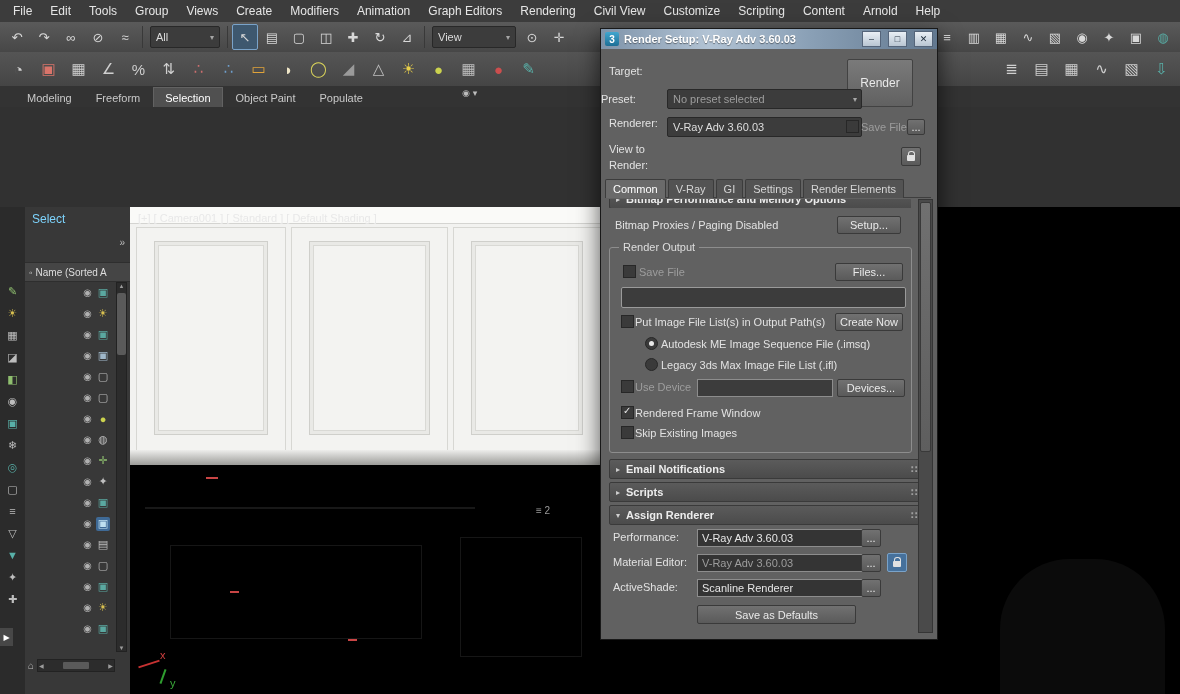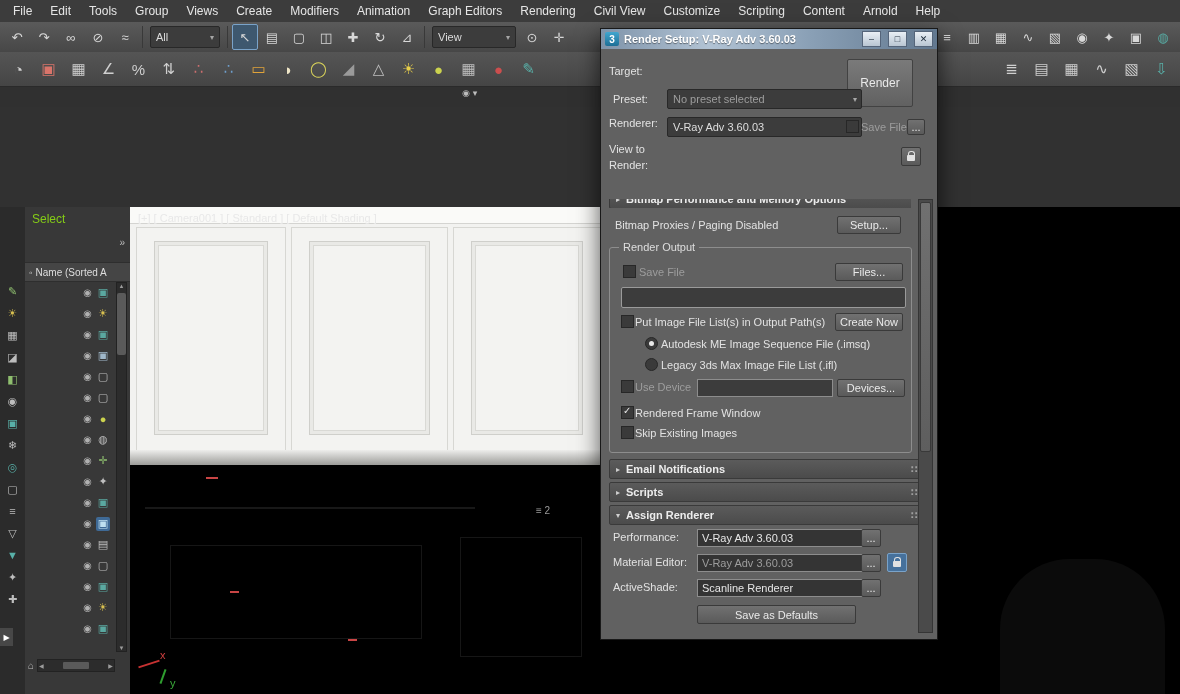--- a/index.html
+++ b/index.html
@@ -36,21 +36,21 @@
   .ribbon-panel{position:absolute;left:0;right:0;top:107px;height:100px;background:#313131;
                 border-bottom:1px solid #1e1e1e}
   
   .explorer-strip{position:absolute;left:0;top:207px;width:25px;bottom:0;background:#2b2b2b;
                   border-right:1px solid #202020;padding-top:75px;display:flex;flex-direction:column;align-items:center;gap:4px}
   .stool{width:20px;height:18px;display:flex;align-items:center;justify-content:center;font-size:11px;cursor:default}
   .popout{position:absolute;left:0;bottom:48px;width:13px;height:18px;background:#474747;color:#fff;
           font-size:8px;display:flex;align-items:center;justify-content:center}
   .explorer-panel{position:absolute;left:25px;top:207px;width:105px;bottom:0;background:#383838;
                   border-right:1px solid #1d1d1d}
-  .exp-title{color:#84cc16;font-size:12px;padding:5px 7px}
+  .exp-title{color:#7dd3fc;font-size:12px;padding:5px 7px}
   .exp-menu{position:absolute;right:5px;top:30px;color:#bdbdbd;font-size:10px}
   .exp-header{position:absolute;left:0;right:0;top:55px;height:18px;background:#454545;
               border-top:1px solid #2e2e2e;border-bottom:1px solid #2e2e2e;display:flex;
               align-items:center;gap:3px;padding-left:4px;color:#dedede;font-size:10px;white-space:nowrap;overflow:hidden}
   .rows{position:absolute;left:0;right:15px;top:75px;bottom:42px;overflow:hidden}
   .erow{height:21px;display:flex;align-items:center;justify-content:flex-end;gap:4px;padding-right:5px}
   .eye{color:#b0b0b0;font-size:10px}
   .oicon{font-size:11px;width:14px;height:14px;display:flex;align-items:center;justify-content:center;border-radius:2px}
   .erow[data-selected="true"] .oicon{background:#3f6a96}
   .vscroll{position:absolute;right:3px;top:75px;bottom:42px;width:9px;background:#2c2c2c;border:1px solid #222}
@@ -234,20 +234,28 @@
 
     <span class="tbtn" style="color: rgb(207, 207, 207);">≣</span>
         <span class="tbtn" style="color: rgb(207, 207, 207);">▤</span>
         <span class="tbtn" style="color: rgb(207, 207, 207);">▦</span>
         <span class="tbtn" style="color: rgb(207, 207, 207);">∿</span>
         <span class="tbtn" style="color: rgb(207, 207, 207);">▧</span>
         <span class="tbtn" style="color: rgb(88, 176, 168);">⇩</span>
       </div>
   </div>
 
+  <div class="ribbon-tabs">
+
+  <span class="rtab">Modeling</span>
+      <span class="rtab">Freeform</span>
+      <span class="rtab" data-active="true">Selection</span>
+      <span class="rtab">Object Paint</span>
+      <span class="rtab">Populate</span>
+    </div>
   <div class="ribbon-mini" style="position:absolute;left:452px;top:88px">
     <span>◉</span>
     <span>▾</span>
   </div>
   <div class="ribbon-panel"></div>
 
   <div class="explorer-strip">
 
   <span class="stool" style="color: rgb(143, 191, 111);">✎</span>
       <span class="stool" style="color: rgb(216, 192, 80);">☀</span>
@@ -410,40 +418,48 @@
       <span class="app-badge">3</span>
       <span class="dlg-title-text">Render Setup: V-Ray Adv 3.60.03</span>
       <span class="winbtn">–</span>
       <span class="winbtn">□</span>
       <span class="winbtn">✕</span>
     </div>
 
     <span class="lbl" style="left:8px;top:36px">Target:</span>
     <div class="btn render-btn" style="left:246px;top:30px;width:64px;height:46px">Render</div>
 
-    <span class="lbl" style="left:12px;top:64px">Preset:</span>
+    <span class="lbl" style="left:0;top:64px">Preset:</span>
     <div class="dd" style="left:66px;top:60px;width:172px">
       <span class="dim">No preset selected</span>
       <span class="darr">▾</span>
     </div>
 
     <span class="lbl" style="left:8px;top:88px">Renderer:</span>
     <div class="dd" style="left:66px;top:88px;width:172px">
       <span>V-Ray Adv 3.60.03</span>
       <span class="darr">▾</span>
     </div>
     <span class="cb" style="left:245px;top:91px" data-checked="false"></span>
     <span class="lbl dim" style="left:260px;top:92px">Save File</span>
     <div class="btn" style="left:306px;top:90px;width:16px;height:14px">...</div>
 
     <span class="lbl" style="left:8px;top:112px;width:56px;line-height:16px">View to Render:</span>
     <span class="lockbtn" style="left:300px;top:118px">
       <span class="lockshape"></span>
     </span>
 
+    <div class="dlg-tabs">
+
+    <span class="dtab" data-active="true">Common</span>
+        <span class="dtab">V-Ray</span>
+        <span class="dtab">GI</span>
+        <span class="dtab">Settings</span>
+        <span class="dtab">Render Elements</span>
+      </div>
 
     <div class="clipwrap">
       <div class="rollout">
         <span class="tri">▸</span>
         <span>Bitmap Performance and Memory Options</span>
       </div>
     </div>
     <span class="lbl" style="left:14px;top:190px">Bitmap Proxies / Paging Disabled</span>
     <div class="btn" style="left:236px;top:187px;width:62px;height:16px">Setup...</div>
 

